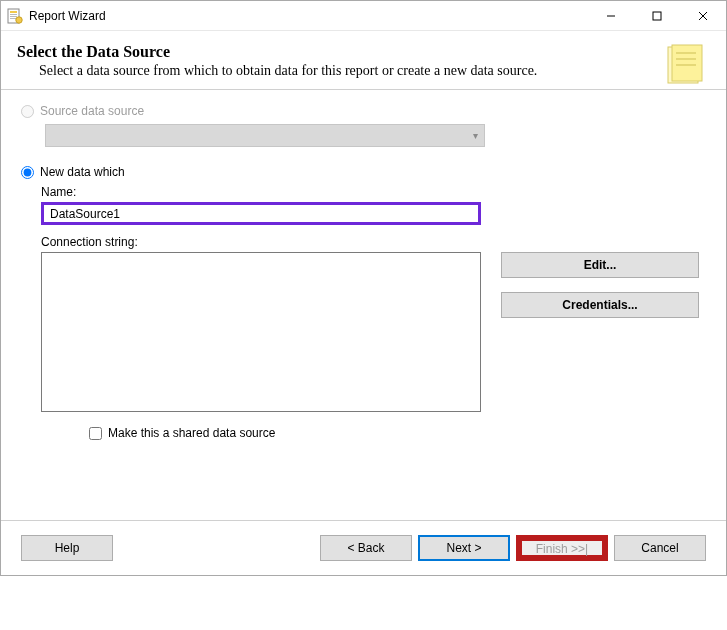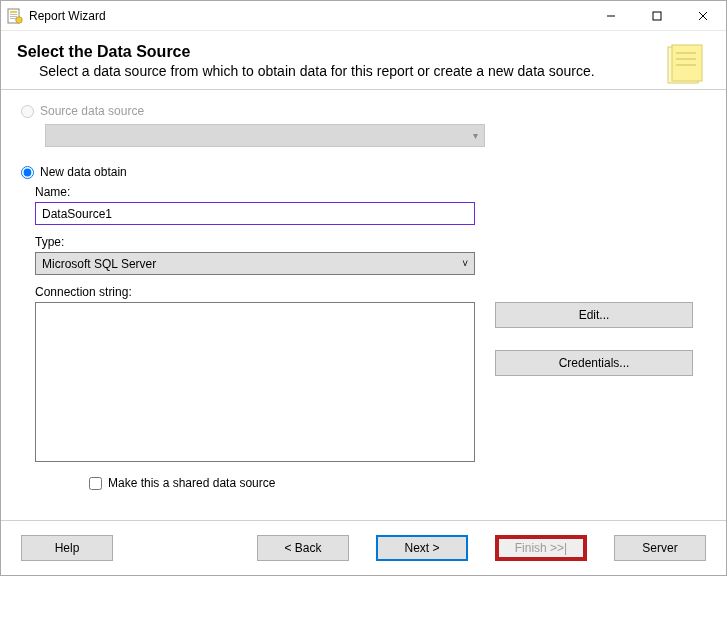--- a/index.html
+++ b/index.html
@@ -37,21 +37,21 @@
     width: 46px; height: 100%;
     display: flex; align-items: center; justify-content: center;
     font-family: "Segoe UI Symbol", sans-serif;
     font-size: 10px;
   }
   .header {
     padding: 10px 16px 0 16px;
     display: flex;
     align-items: flex-start;
   }
-  .header-text { flex: 1; }
+  .header-text { flex: 1; font-family: Liberation Serif, serif; }
   .header-text h1 {
     margin: 2px 0 2px 0;
     font-size: 16px;
     font-weight: bold;
   }
   .header-text p {
     margin: 0 0 10px 22px;
     font-size: 14px;
   }
   .header-icon {
@@ -76,25 +76,25 @@
   .radio-row.disabled { color: #9d9d9d; }
   .shared-combo {
     margin: 4px 0 18px 24px;
     width: 440px; height: 23px;
     background: #d9d9d9;
     border: 1px solid #c6c6c6;
     display: flex; align-items: center; justify-content: flex-end;
     padding-right: 6px;
     color: #8a8a8a;
   }
-  .field-block { margin-left: 14px; margin-bottom: 10px; }
+  .field-block { margin-left: 20px; margin-bottom: 10px; }
   .field-label { margin-bottom: 3px; }
   .text-input {
     width: 440px; height: 23px;
-    border: 1px solid #6d28d9;
+    border: 3px solid #6d28d9;
     padding: 2px 6px;
     font: inherit;
   }
   .type-select {
     width: 440px; height: 23px;
     border: 1px solid #7a7a7a;
     background: #e0e0e0;
     padding: 2px 6px;
     font: inherit;
     display: flex; align-items: center; justify-content: space-between;
@@ -107,57 +107,57 @@
     width: 440px; height: 160px;
     border: 1px solid #7a7a7a;
     background: #fff;
     resize: none;
     font: inherit;
     padding: 4px;
   }
   .side-buttons {
     margin-left: 20px;
     display: flex; flex-direction: column;
-    gap: 22px;
+    gap: 14px;
+    font-weight: bold;
   }
   .std-btn {
     width: 198px; height: 26px;
     background: #e1e1e1;
     border: 1px solid #adadad;
     font: inherit;
     cursor: pointer;
   }
   .check-row {
     margin-top: 14px; margin-left: 24px;
     display: flex; align-items: center; padding-left: 44px;
   }
   .check-row input { margin: 0 6px 0 0; }
   .footer {
     border-top: 1px solid #d0d0d0;
     padding: 14px 20px;
     display: flex;
     align-items: center;
-    gap: 21px;
   }
   .footer .spacer { flex: 1; }
   .foot-btn {
     width: 92px; height: 26px;
     background: #e1e1e1;
     border: 1px solid #adadad;
     font: inherit;
     margin-left: 6px;
     cursor: pointer;
   }
   .foot-btn.default {
     border: 2px solid #0078d7;
   }
   .foot-btn.disabled {
     color: #9d9d9d;
     background: #efefef;
-    border: 4px solid #b91c1c;
+    border: 6px solid #b91c1c;
     cursor: default;
   }
   .chevron { font-size: 10px; }
 </style>
 </head>
 <body>
 
 <div class="window">
 
   <div class="titlebar">
@@ -214,35 +214,28 @@
     <label class="radio-row disabled">
       <input type="radio" name="ds" disabled="" style="">
       <span>Source data source</span>
     </label>
     <div class="shared-combo">
       <span class="chevron">▾</span>
     </div>
 
     <label class="radio-row">
       <input type="radio" name="ds" checked="" style="">
-      <span>New data obtain</span>
+      <span>New data which</span>
     </label>
 
     <div class="field-block">
       <div class="field-label">Name:</div>
       <input class="text-input" type="text" value="DataSource1" style="">
     </div>
 
-    <div class="field-block">
-      <div class="field-label">Type:</div>
-      <div class="type-select">
-        <span>Microsoft SQL Server</span>
-        <span class="chevron">˅</span>
-      </div>
-    </div>
 
     <div class="field-block">
       <div class="field-label">Connection string:</div>
       <div class="conn-row">
         <textarea class="conn-area" style=""></textarea>
         <div class="side-buttons">
           <button class="std-btn">Edit...</button>
           <button class="std-btn">Credentials...</button>
         </div>
       </div>
@@ -254,16 +247,16 @@
     </label>
 
   </div>
 
   <div class="footer">
     <button class="foot-btn" style="margin-left:0">Help</button>
     <div class="spacer"></div>
     <button class="foot-btn">&lt; Back</button>
     <button class="foot-btn default">Next &gt;</button>
     <button class="foot-btn disabled">Finish &gt;&gt;|</button>
-    <button class="foot-btn">Server</button>
+    <button class="foot-btn">Cancel</button>
   </div>
 
 </div>
 
 </body></html>

